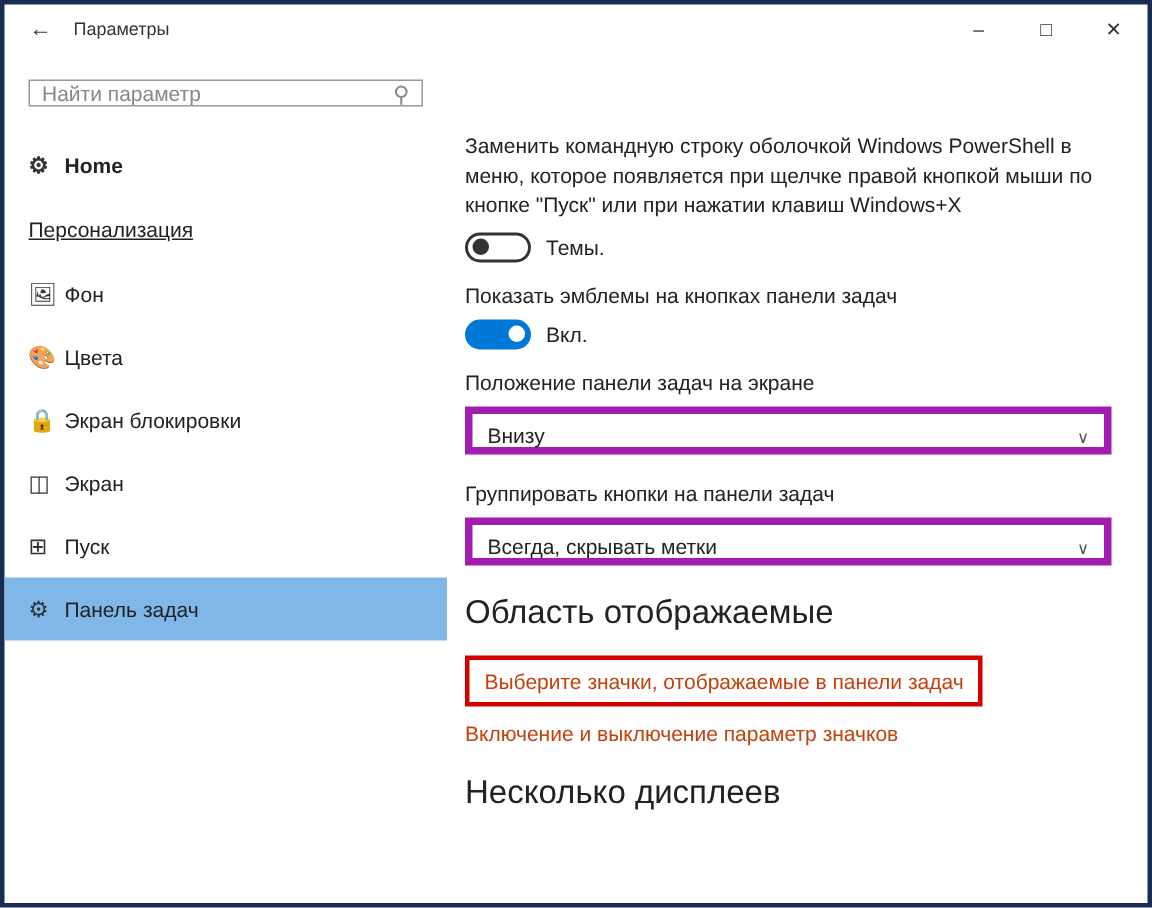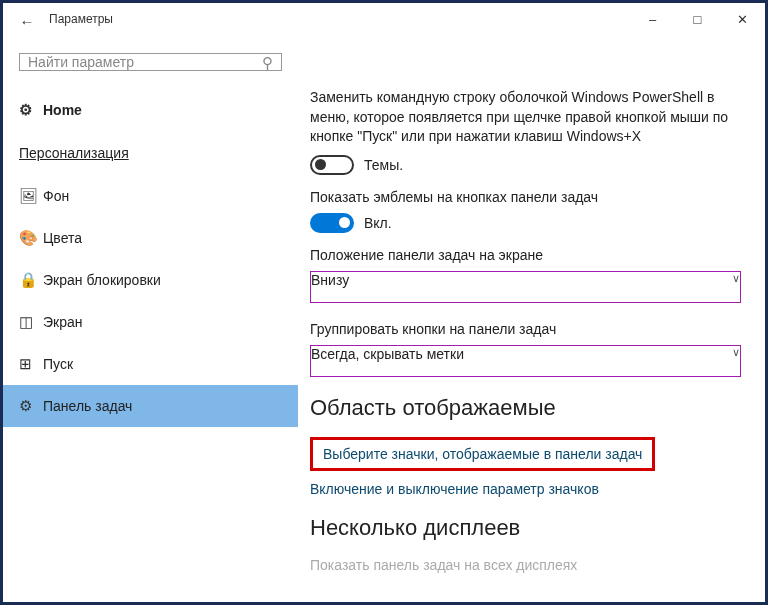--- a/index.html
+++ b/index.html
@@ -23,24 +23,24 @@
 .main { flex: 1; padding: 10px 24px 0 12px; overflow: hidden; color: #222; font-size: 14px; }
 .desc { line-height: 1.4; margin-bottom: 8px; margin-top: 43px; }
 .toggle-row { display: flex; align-items: center; margin-bottom: 14px; }
 .toggle { width: 44px; height: 20px; border-radius: 10px; margin-right: 10px; position: relative; cursor: pointer; }
 .toggle .knob { width: 11px; height: 11px; border-radius: 50%; background: #fff; position: absolute; top: 4.5px; }
 .toggle.off { border: 2px solid #333; background: #fff; box-sizing: border-box; }
 .toggle.off .knob { background: #333; left: 3px; top: 2.5px; }
 .toggle.on { background: #0078d7; }
 .toggle.on .knob { right: 4px; }
 .setting-label { margin-bottom: 8px; }
-.dropdown { border: 1px solid #a21caf; height: 32px; display: flex; align-items: flex-start; padding: 0 0; margin-bottom: 18px; cursor: pointer; justify-content: space-between; font-size: 14px; }
+.dropdown { border: 5px solid #a21caf; height: 32px; display: flex; align-items: flex-end; padding: 0 10px; margin-bottom: 18px; cursor: pointer; justify-content: space-between; font-size: 14px; }
 .dropdown .chev { font-size: 11px; color: #555; }
 h2.section { font-weight: 400; font-size: 22px; margin: 18px 0 16px 0; }
-.link { color: #0c4a6e; font-size: 14px; margin-bottom: 14px; cursor: pointer; display: block; }
+.link { color: #c2410c; font-size: 14px; margin-bottom: 14px; cursor: pointer; display: block; }
 .highlight-box { border: 3px solid #d40000; padding: 6px 10px; display: inline-block; margin-bottom: 10px; }
 .faded { color: #aaa; }
 </style>
 </head>
 <body>
 
 <div class="titlebar">
   <div class="back">←</div>
   <div class="title">Параметры</div>
   <div class="winbtns">
@@ -116,15 +116,14 @@
       <span class="chev">∨</span>
     </div>
 
     <h2 class="section">Область отображаемые</h2>
     <div class="highlight-box">
       <a class="link" style="margin-bottom:0">Выберите значки, отображаемые в панели задач</a>
     </div>
     <a class="link">Включение и выключение параметр значков</a>
 
     <h2 class="section">Несколько дисплеев</h2>
-    <div class="faded">Показать панель задач на всех дисплеях</div>
   </div>
 </div>
 
 </body></html>

